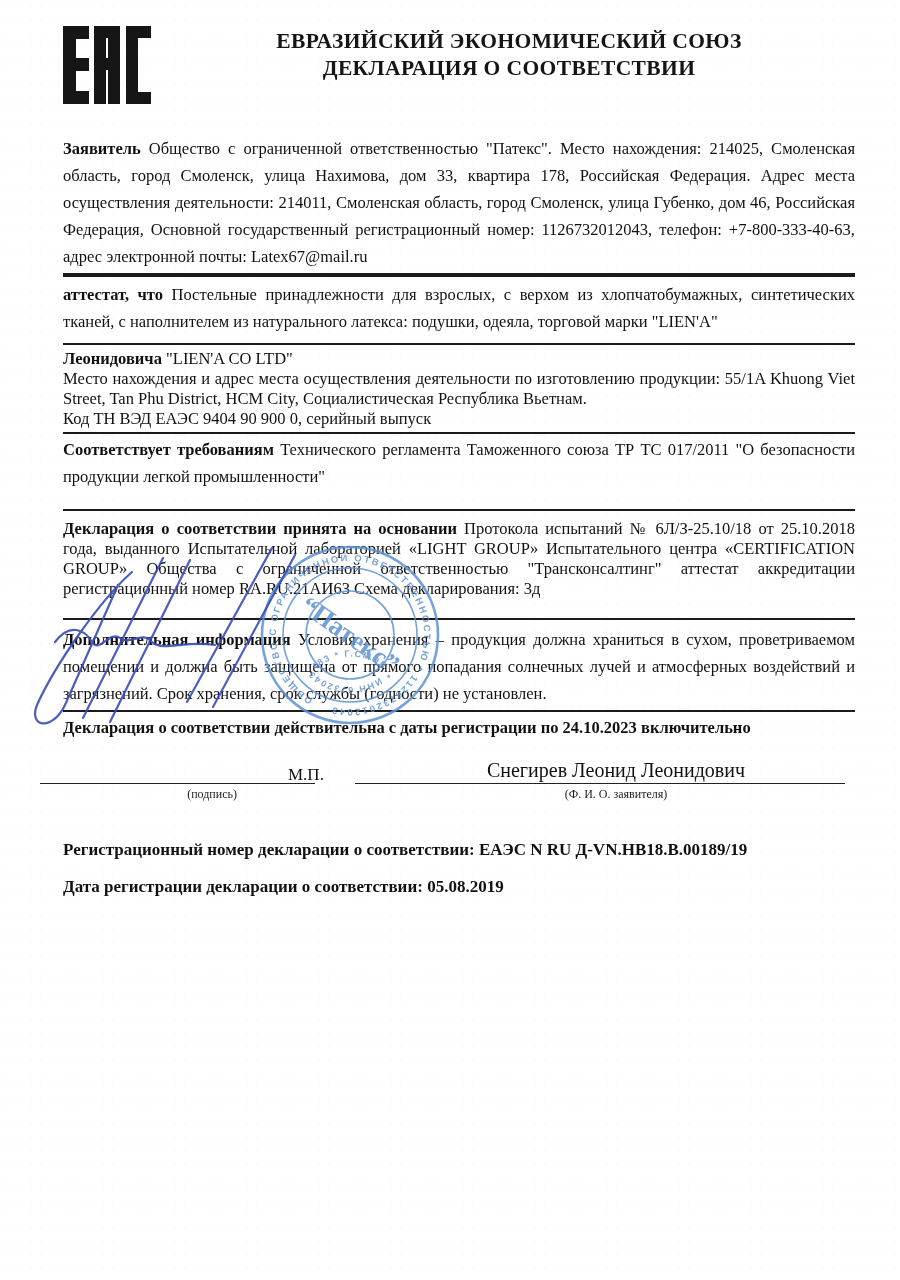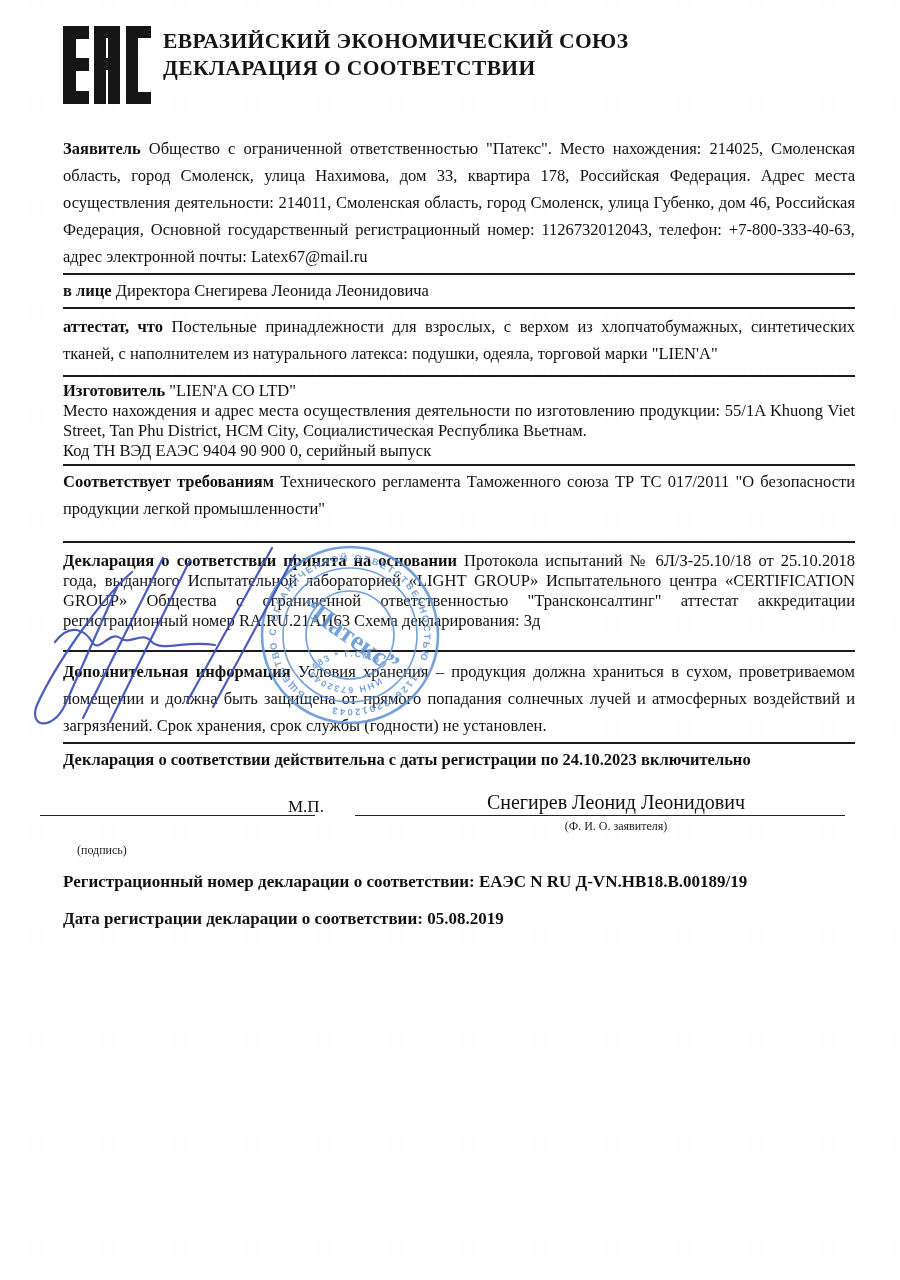--- a/index.html
+++ b/index.html
@@ -6,37 +6,37 @@
   .page{
     position:relative;width:900px;height:1280px;background:#fff;
     font-family:"Liberation Serif",serif;color:#111;overflow:hidden;
     background-image:radial-gradient(rgba(90,90,90,0.045) 0.8px, transparent 1px);
     background-size:9px 13px;
   }
   .content{position:relative;padding:0 45px 0 63px;}
   
   .header{display:flex;align-items:flex-start;padding:24px 45px 0 63px;height:94px;}
   .eac{width:100px;flex:0 0 100px;padding-top:2px;}
-  .titles{flex:1;text-align:left;padding-top:4px;}
+  .titles{flex:1;text-align:center;padding-top:4px;}
   .title-line{font-weight:bold;font-size:21.5px;line-height:27px;letter-spacing:.4px;color:#151515;}
   
   p{margin:0;}
   .j{text-align:justify;}
   .bodytxt{font-size:16.5px;line-height:27px;}
   .lbl{font-weight:bold;}
   .rule{border-top:2px solid #1b1b1b;height:0;}
   .sec-applicant{padding-top:17px;}
   .pt2{padding-top:2px;} .pt4{padding-top:4px;} .pt6{padding-top:6px;} .pt8{padding-top:8px;}
   .pb3{padding-bottom:3px;} .pb5{padding-bottom:19px;} .pb8{padding-bottom:8px;}
   .lh20{line-height:20px;}
   .bold-line{font-weight:bold;}
   
   .sig-row{position:relative;height:88px;}
   .sig-line-left{position:absolute;left:-23px;top:42px;width:275px;border-bottom:1.5px solid #222;}
-  .sig-caption{position:absolute;left:14px;top:46px;width:160px;text-align:left;font-size:12px;color:#222;margin-top:24px;}
+  .sig-caption{position:absolute;left:14px;top:46px;width:160px;text-align:right;font-size:12px;color:#222;}
   .seal-mark{position:absolute;left:225px;top:24px;font-size:17px;}
   .sig-name{position:absolute;left:308px;top:18px;width:490px;text-align:center;font-size:20px;}
   .sig-line-right{position:absolute;left:292px;top:42px;width:490px;border-bottom:1.5px solid #222;}
   .fio-caption{position:absolute;left:308px;top:46px;width:490px;text-align:center;font-size:12px;color:#222;}
   .reg-line{font-size:17px;font-weight:bold;margin-top:11px;}
   .date-line{font-size:17px;font-weight:bold;margin-top:17px;}
   
   .stamp{position:absolute;left:260px;top:545px;width:180px;height:180px;opacity:.85;}
   .signature-ink{position:absolute;left:0;top:540px;width:450px;height:200px;opacity:.9;}
 </style>
@@ -70,28 +70,27 @@
       <div class="title-line">ЕВРАЗИЙСКИЙ ЭКОНОМИЧЕСКИЙ СОЮЗ</div>
       <div class="title-line">ДЕКЛАРАЦИЯ О СООТВЕТСТВИИ</div>
     </div>
   </div>
 
   <div class="content">
 
     <p class="bodytxt j sec-applicant pb3"><span class="lbl">Заявитель</span> <span>Общество с ограниченной ответственностью "Патекс". Место нахождения: 214025, Смоленская область, город Смоленск, улица Нахимова, дом 33, квартира 178, Российская Федерация. Адрес места осуществления деятельности: 214011, Смоленская область, город Смоленск, улица Губенко, дом 46, Российская Федерация, Основной государственный регистрационный номер: 1126732012043, телефон: +7-800-333-40-63, адрес электронной почты: Latex67@mail.ru</span></p>
     <div class="rule"></div>
 
-    <p class="bodytxt pt2 pb3"><span class="lbl">в лице</span> <span>Директора Снегирева Леонида Леонидовича</span></p>
     <div class="rule"></div>
 
     <p class="bodytxt j pt4 pb8"><span class="lbl">аттестат, что</span> <span>Постельные принадлежности для взрослых, с верхом из хлопчатобумажных, синтетических тканей, с наполнителем из натурального латекса: подушки, одеяла, торговой марки "LIEN'A"</span></p>
     <div class="rule"></div>
 
     <div class="pt4 pb3">
-      <p class="bodytxt lh20"><span class="lbl">Изготовитель</span> <span>"LIEN'A CO LTD"</span></p>
+      <p class="bodytxt lh20"><span class="lbl">Леонидовича</span> <span>"LIEN'A CO LTD"</span></p>
       <p class="bodytxt j lh20">Место нахождения и адрес места осуществления деятельности по изготовлению продукции: 55/1A Khuong Viet Street, Tan Phu District, HCM City, Социалистическая Республика Вьетнам.</p>
       <p class="bodytxt lh20">Код ТН ВЭД ЕАЭС 9404 90 900 0, серийный выпуск</p>
     </div>
     <div class="rule"></div>
 
     <p class="bodytxt j pt2 pb5"><span class="lbl">Соответствует требованиям</span> <span>Технического регламента Таможенного союза ТР ТС 017/2011 "О безопасности продукции легкой промышленности"</span></p>
     <div class="rule"></div>
 
     <p class="bodytxt j lh20 pt8 pb5"><span class="lbl">Декларация о соответствии принята на основании</span> <span>Протокола испытаний № 6Л/З-25.10/18 от 25.10.2018 года, выданного Испытательной лабораторией «LIGHT GROUP» Испытательного центра «CERTIFICATION GROUP» Общества с ограниченной ответственностью "Трансконсалтинг" аттестат аккредитации регистрационный номер RA.RU.21АИ63 Схема декларирования: 3д</span></p>
     <div class="rule"></div>

